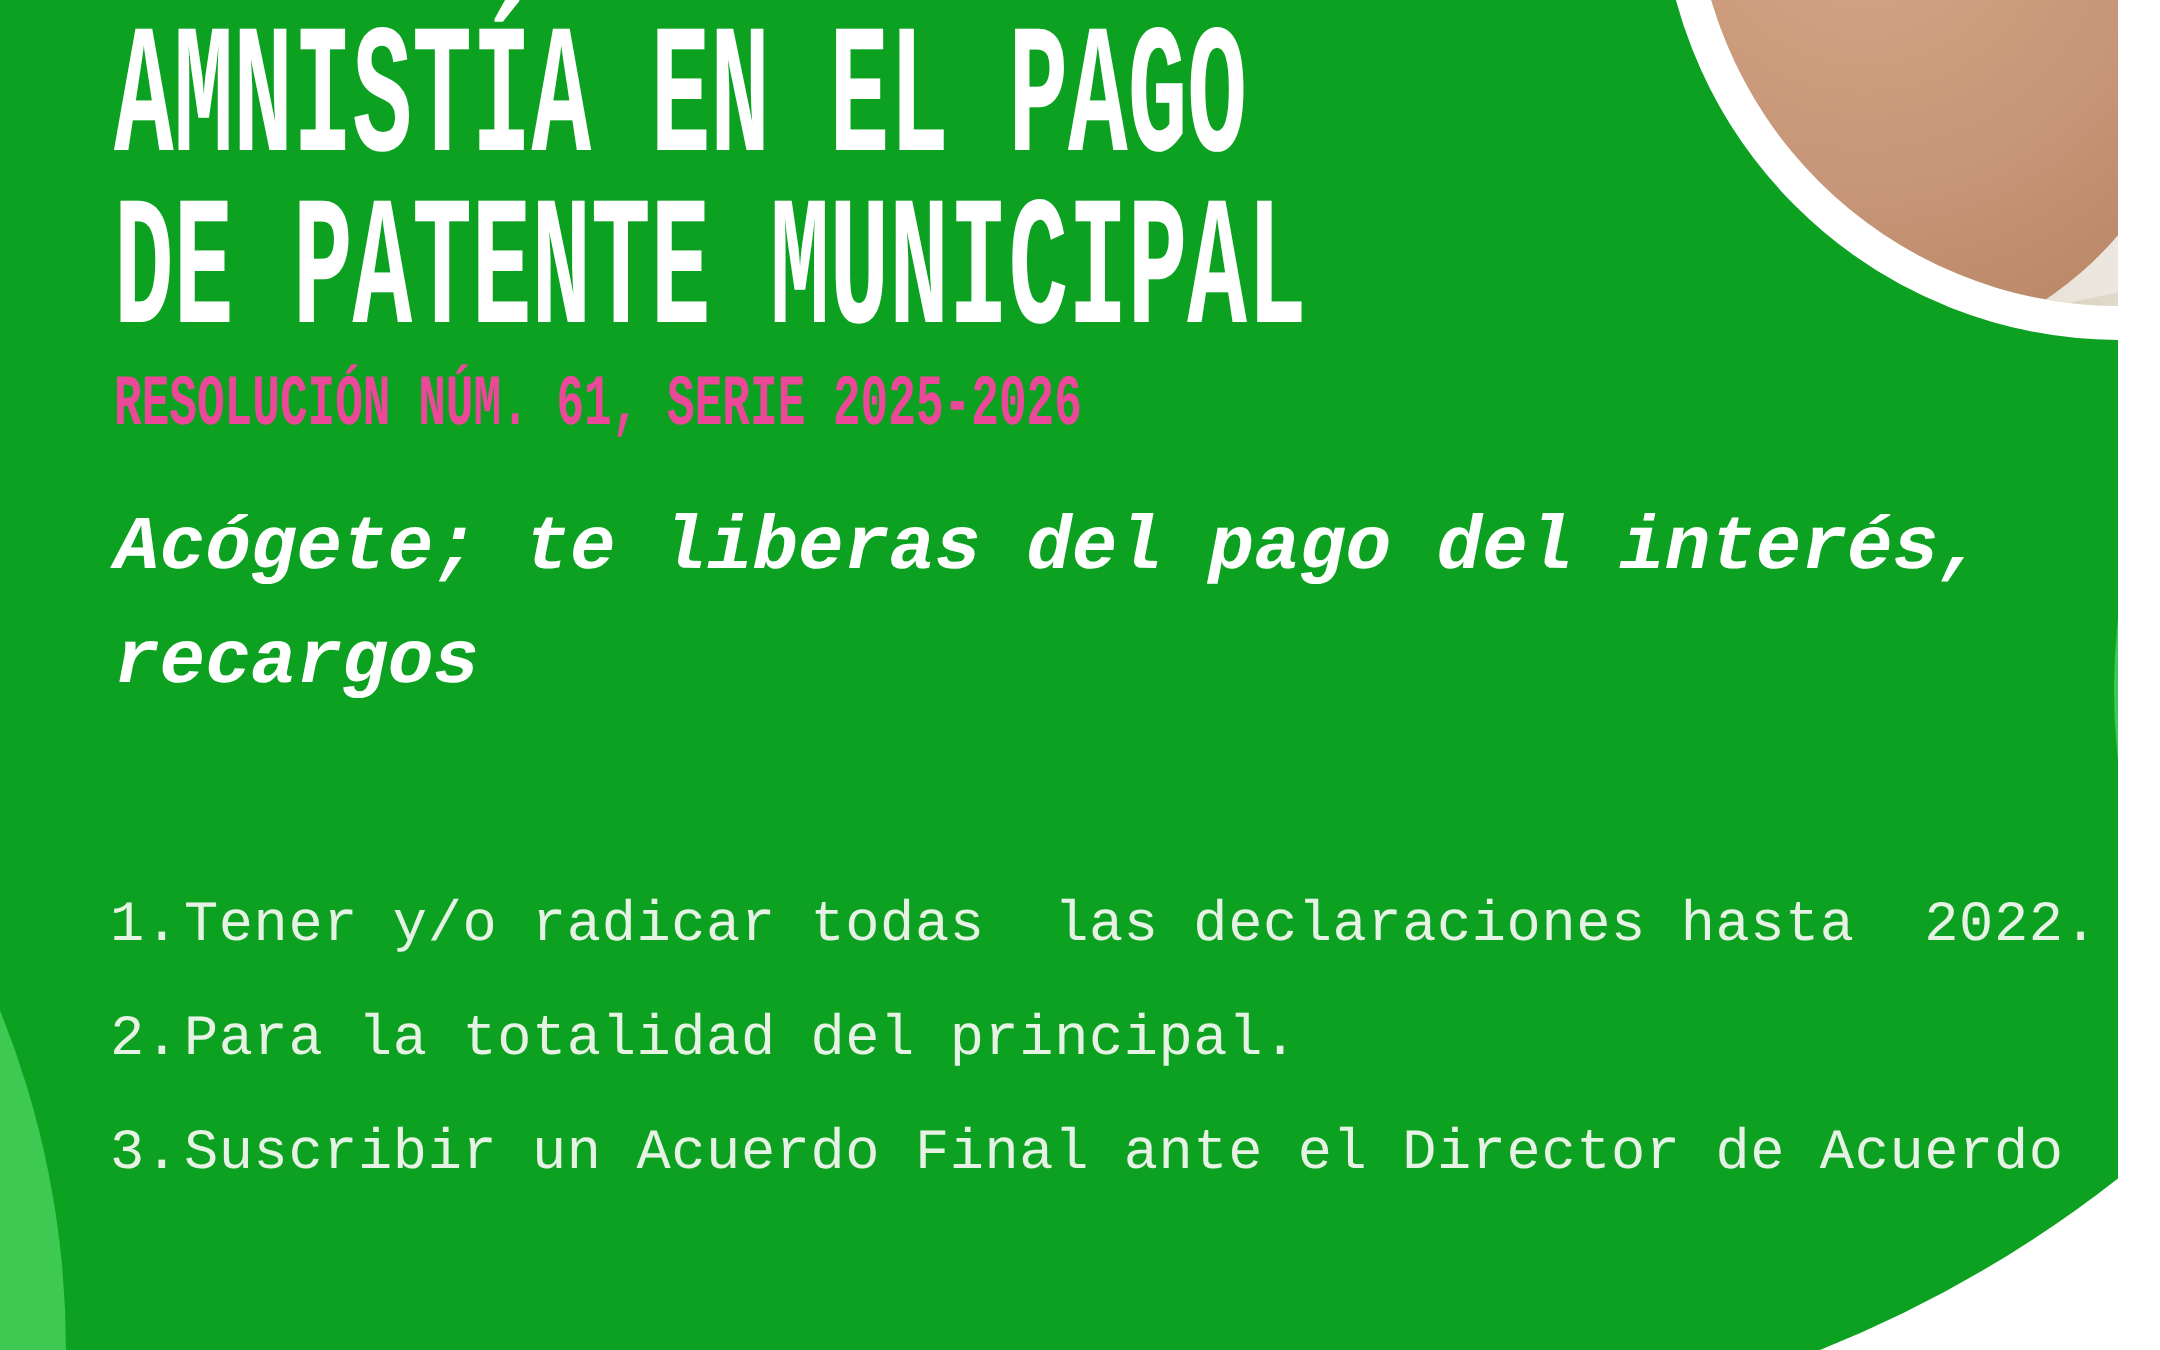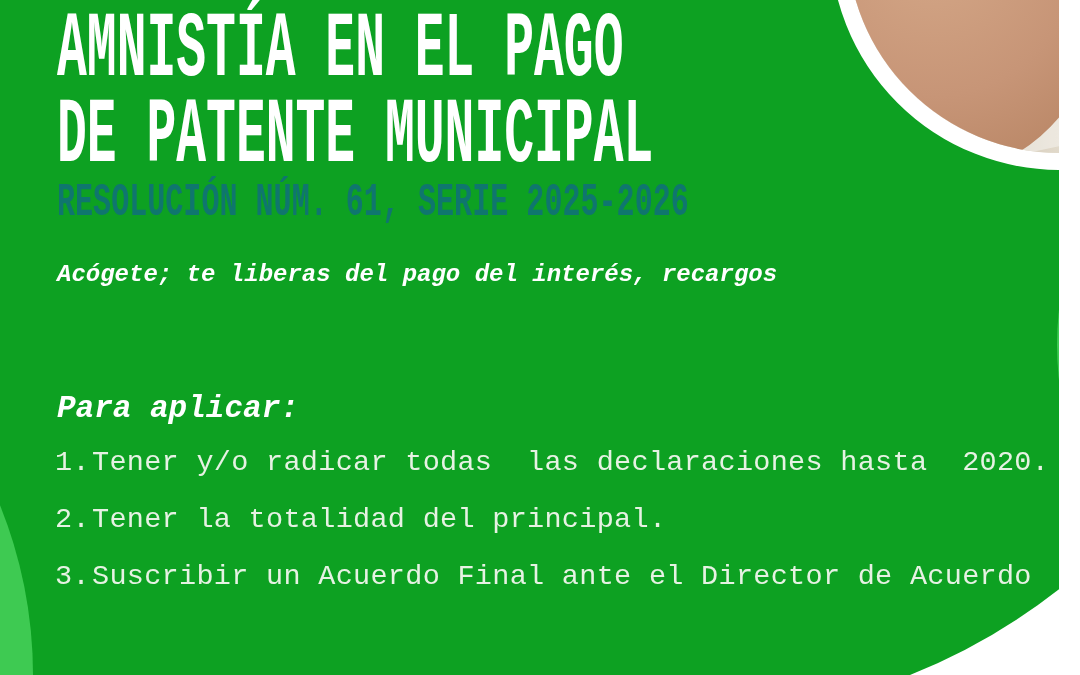--- a/index.html
+++ b/index.html
@@ -88,36 +88,36 @@
   }
   .t-line {
     display: block;
     white-space: nowrap;
     transform: scaleX(0.54);
     transform-origin: 0 50%;
   }
   .subtitle {
     position: absolute;
     left: 57px; top: 181px;
-    font-size: 47px;
+    font-size: 36px;
     line-height: 44px;
     font-weight: 700;
-    color: #0f766e;
+    color: #ec4899;
   }
   .s-line {
     display: inline-block;
     white-space: nowrap;
     transform: scaleX(0.64);
     transform-origin: 0 50%;
   }
   .tagline {
     position: absolute;
     left: 57px; top: 246px;
     margin: 0;
-    font-size: 24px;
+    font-size: 38px;
     line-height: 57px;
     font-weight: 700;
     font-style: italic;
     color: #ffffff;
   }
   .tg-line { display: block; white-space: pre-wrap; }
   .list-heading {
     position: absolute;
     left: 57px; top: 380px;
     margin: 0;
@@ -170,30 +170,29 @@
   </h1>
 
   <div class="subtitle">
     <span class="s-line">RESOLUCIÓN NÚM. 61, SERIE 2025-2026</span>
   </div>
 
   <p class="tagline">
     <span class="tg-line">Acógete; te liberas del pago del interés, recargos</span>
   </p>
 
-  <p class="list-heading">Para aplicar:</p>
 
   <ol class="req-list">
     <li class="req">
       <span class="req-num">1.</span>
-      <span class="req-text">Tener y/o radicar todas  las declaraciones hasta  2020.</span>
+      <span class="req-text">Tener y/o radicar todas  las declaraciones hasta  2022.</span>
     </li>
     <li class="req">
       <span class="req-num">2.</span>
-      <span class="req-text">Tener la totalidad del principal.</span>
+      <span class="req-text">Para la totalidad del principal.</span>
     </li>
     <li class="req">
       <span class="req-num">3.</span>
       <span class="req-text">Suscribir un Acuerdo Final ante el Director de Acuerdo</span>
     </li>
   </ol>
 
 </div>
 
 </body></html>

